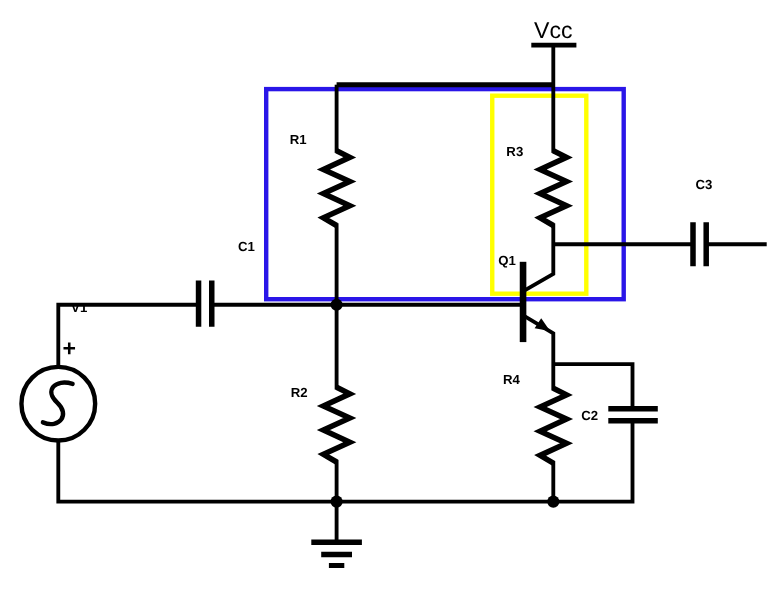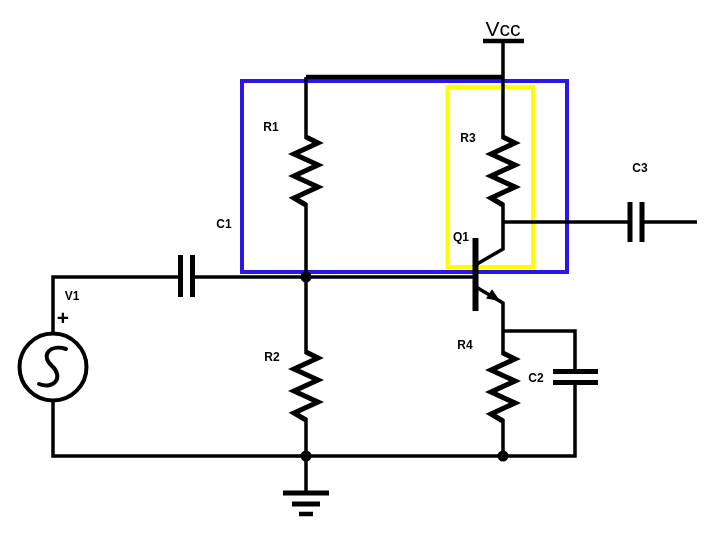--- a/index.html
+++ b/index.html
@@ -102,18 +102,18 @@
       <circle cx="503" cy="456" r="5.5"></circle>
     </g>
   </svg>
 
   <span class="lbl regular" style="left:503px; top:28px;">Vcc</span>
   <span class="lbl" style="left:271px; top:127px;">R1</span>
   <span class="lbl" style="left:468px; top:138px;">R3</span>
   <span class="lbl" style="left:640px; top:168px;">C3</span>
   <span class="lbl" style="left:212px; top:224px;margin-left:12px;">C1</span>
   <span class="lbl" style="left:417px; top:237px;margin-left:44px;">Q1</span>
-  <span class="lbl" style="left:72px; top:296px;">V1</span>
+  <span class="lbl" style="left:72px; top:280px;">V1</span>
   <span class="lbl plus" style="left:63px; top:317px;">+</span>
   <span class="lbl" style="left:272px; top:357px;">R2</span>
   <span class="lbl" style="left:465px; top:345px;">R4</span>
   <span class="lbl" style="left:536px; top:362px;margin-top:16px;">C2</span>
 </div>
 
 </body></html>

